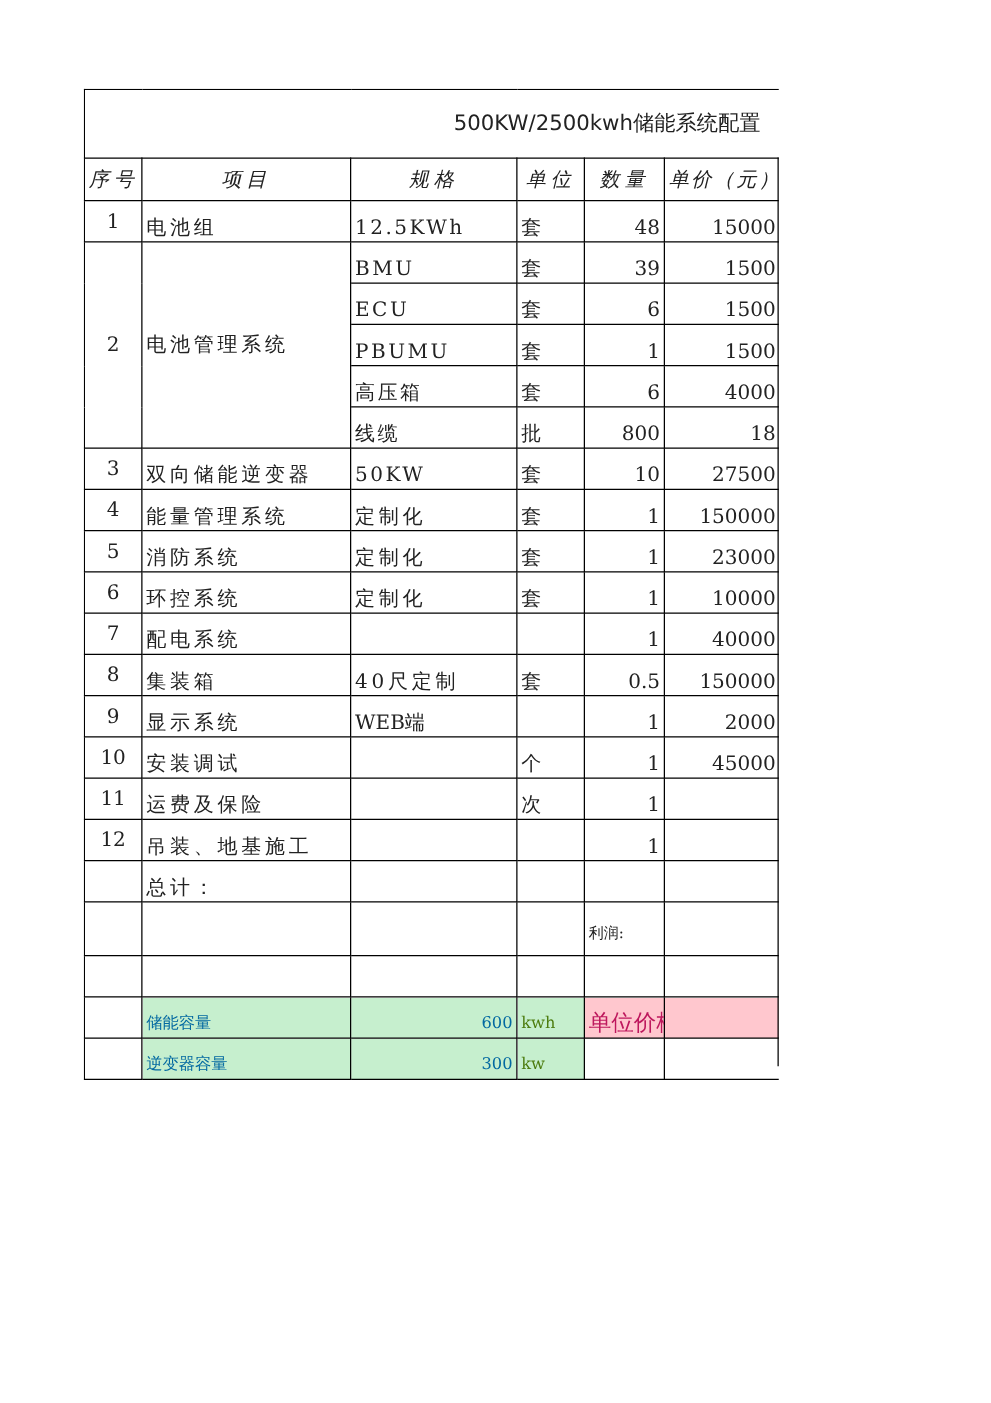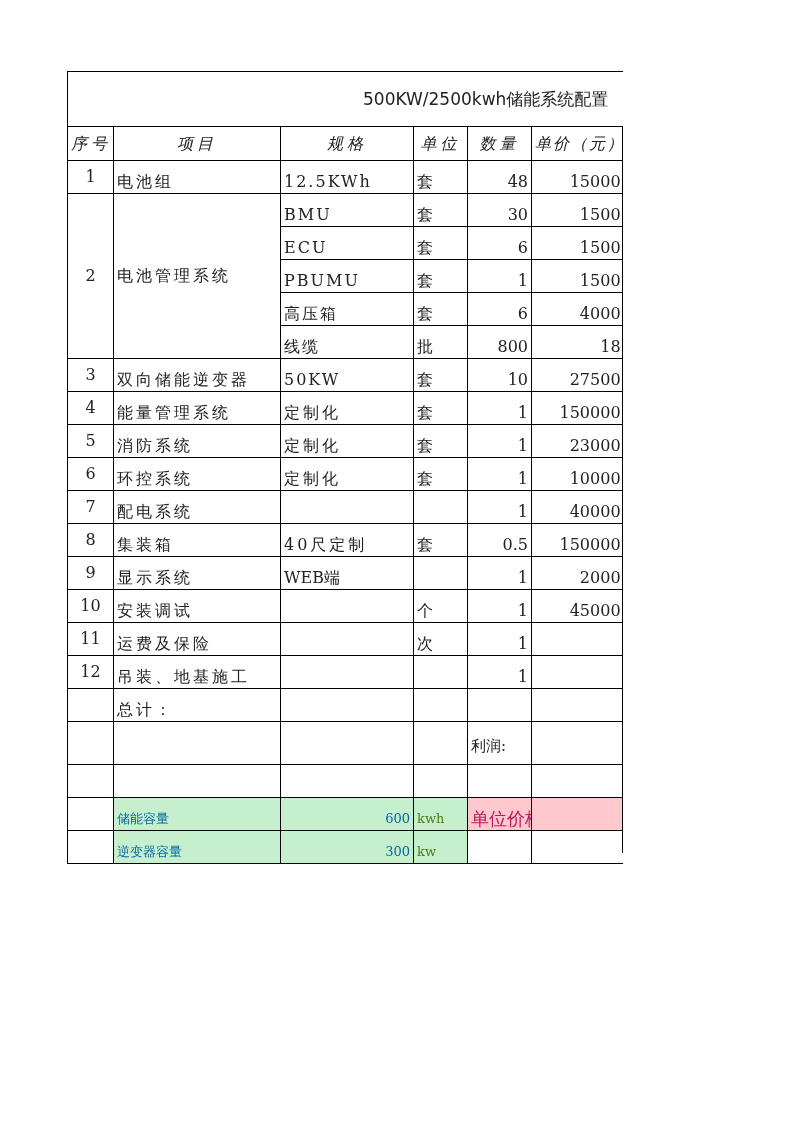--- a/index.html
+++ b/index.html
@@ -10,21 +10,21 @@
   td { border: 1px solid #000; padding: 0 3px; height: 32px; font-size: 16px;
        white-space: nowrap; overflow: hidden; vertical-align: bottom; line-height: 22px; }
   td.title { height: 54px; text-align: left; padding-left: 295px;
              font-family: "DejaVu Sans", "Liberation Sans", sans-serif; font-size: 17px;
              vertical-align: middle; border-right: none; }
   tr.hdr td { height: 33px; text-align: center; letter-spacing: 4px; vertical-align: middle; font-style: italic; }
   td.c { text-align: center; vertical-align: middle; }
   td.r { text-align: right; }
   td.l { text-align: left; letter-spacing: 3px; }
   td.spec { letter-spacing: 2px; }
-  td.small { font-size: 15px; vertical-align: bottom; padding-bottom: 2px; }
+  td.small { font-size: 12px; vertical-align: bottom; padding-bottom: 2px; }
   td.green { background: #c6efce; color: #0369a1; font-size: 13px; letter-spacing: 0; }
   td.pink { background: #ffc7ce; color: #be185d; font-size: 18px; letter-spacing: 0; }
   td.gr-unit { background: #c6efce; color: #4d7c0f; font-size: 13px; }
   .rightcut td:last-child { border-right: none; }
   .edge { position: absolute; left: 622px; top: 126px; width: 1px; height: 727px; background: #000; }
 </style>
 </head>
 <body>
 
 <div class="sheet">
@@ -57,21 +57,21 @@
     <td class="l">套</td>
     <td class="r">48</td>
     <td class="r">15000</td>
   </tr>
 
   <tr class="rightcut">
     <td class="c" rowspan="5">2</td>
     <td class="l" rowspan="5" style="vertical-align:middle;">电池管理系统</td>
     <td class="spec">BMU</td>
     <td class="l">套</td>
-    <td class="r">30</td>
+    <td class="r">39</td>
     <td class="r">1500</td>
   </tr>
   <tr class="rightcut">
     <td class="spec">ECU</td>
     <td class="l">套</td>
     <td class="r">6</td>
     <td class="r">1500</td>
   </tr>
   <tr class="rightcut">
     <td class="spec">PBUMU</td>

